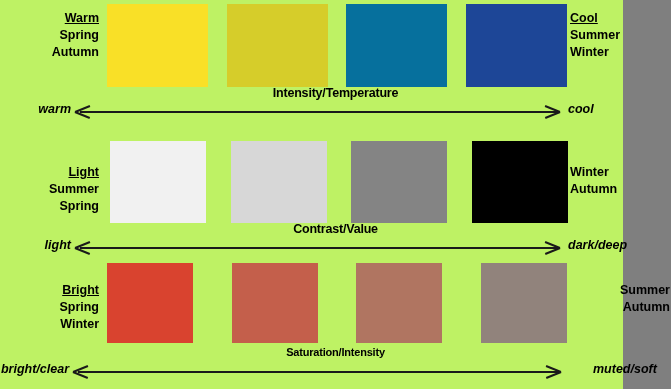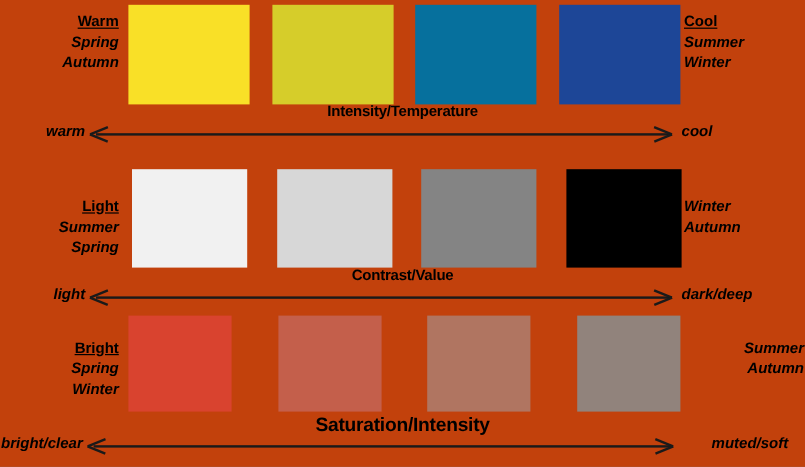--- a/index.html
+++ b/index.html
@@ -10,23 +10,23 @@
     width: 671px;
     height: 389px;
     background: #7f7f7f;
     font-family: "Liberation Sans", sans-serif;
     overflow: hidden;
     -webkit-font-smoothing: none;
   }
 
   .board {
     position: relative;
-    width: 671px;
+    width: 623px;
     height: 389px;
-    background: #c2410c;
+    background: #bef264;
   }
 
   
   .row {
     position: absolute;
     left: 0;
     width: 671px;
     height: 124px;
   }
   .row-1 { top: 0; }
@@ -78,21 +78,20 @@
   .row-3 .side-label { top: 30px; text-align: right; }
   .side-head {
     text-decoration: underline;
     font-weight: bold;
     display: block;
     letter-spacing: 0px;
   }
   .side-sub {
     display: block;
     font-weight: bold;
-    font-style: italic;
   }
 
   
   .axis {
     position: absolute;
     left: 0;
     width: 671px;
     height: 34px;
   }
   .row-1 .axis { top: 88px; }
@@ -103,21 +102,21 @@
     position: absolute;
     left: 0;
     top: -2px;
     width: 671px;
     text-align: center;
     font-size: 12.5px;
     font-weight: bold;
     color: #000;
     letter-spacing: -0.2px;
   }
-  .row-3 .axis-title { font-size: 16px; }
+  .row-3 .axis-title { font-size: 11px; }
 
   .axis-line-wrap {
     position: absolute;
     left: 0;
     top: 17px;
     width: 671px;
     height: 16px;
   }
   .axis-line {
     position: absolute;

